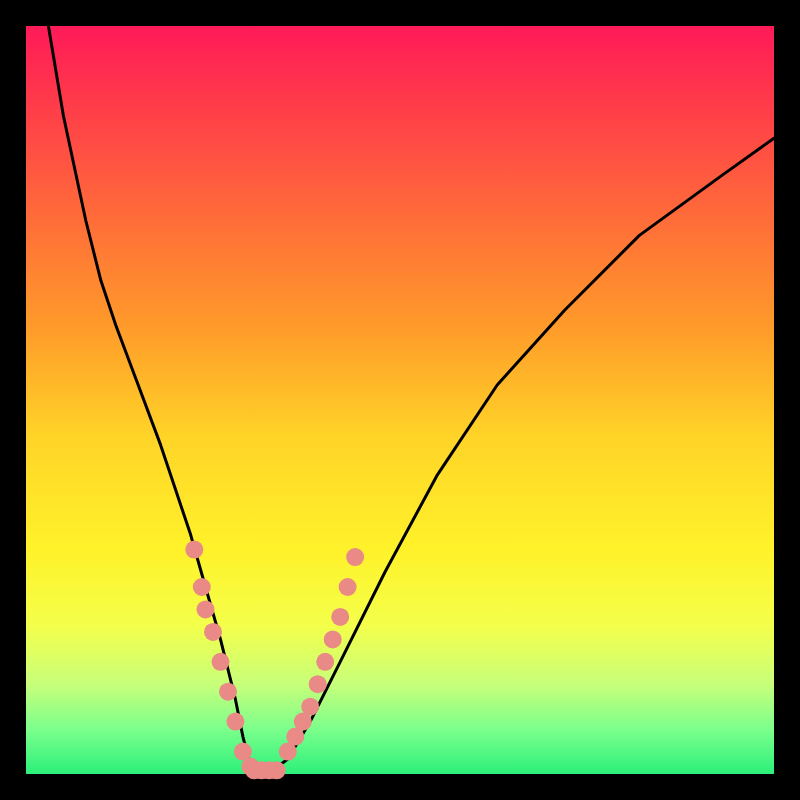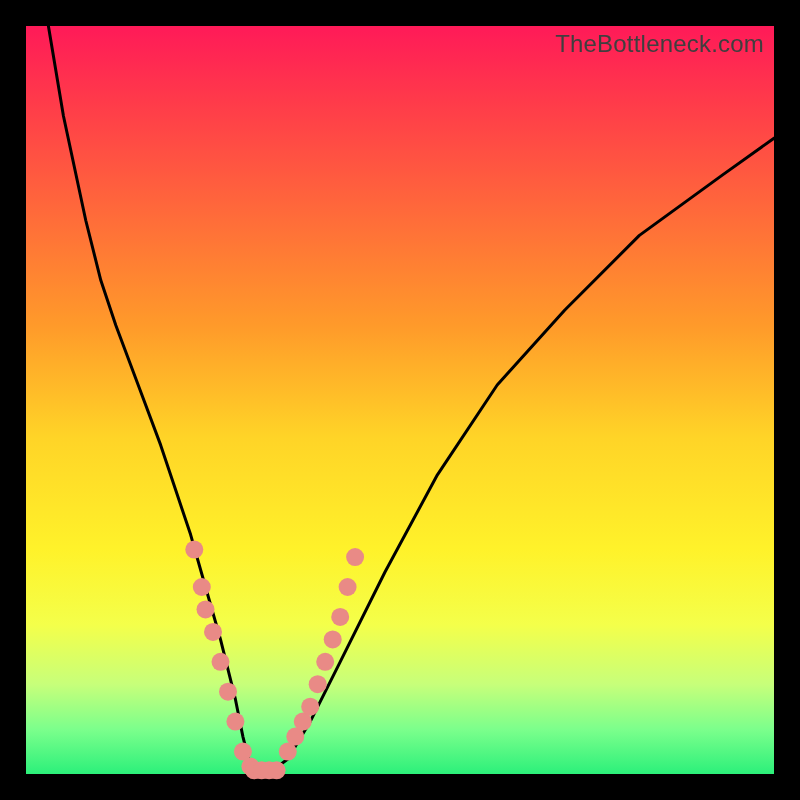--- a/index.html
+++ b/index.html
@@ -53,21 +53,20 @@
     width: 748px;
     height: 748px;
     overflow: visible;
   }
 </style>
 </head>
 <body>
 
 <div class="stage">
   <div class="plot">
-    <div class="watermark">TheBottleneck.com</div>
     <svg class="overlay" viewBox="0 0 748 748" preserveAspectRatio="none">
       <g>
           <path d="M22.4 0.0 L37.4 89.8 L59.8 194.5 L74.8 254.3 L89.8 299.2 L112.2 359.0 L134.6 418.9 L149.6 463.8 L164.6 508.6 L179.5 561.0 L194.5 613.4 L209.4 673.2 L216.9 710.6 L224.4 740.5 L231.9 744.3 L246.8 744.3 L261.8 733.0 L284.2 695.6 L314.2 635.8 L359.0 546.0 L411.4 448.8 L471.2 359.0 L538.6 284.2 L613.4 209.4 L695.6 149.6 L748.0 112.2" fill="none" stroke="#000000" stroke-width="3" stroke-linecap="round" stroke-linejoin="round"></path>
         </g>
       <g>
           <circle cx="168.3" cy="523.6" r="9" fill="#e98a86"></circle>
           <circle cx="175.8" cy="561.0" r="9" fill="#e98a86"></circle>
           <circle cx="179.5" cy="583.4" r="9" fill="#e98a86"></circle>
           <circle cx="187.0" cy="605.9" r="9" fill="#e98a86"></circle>
           <circle cx="194.5" cy="635.8" r="9" fill="#e98a86"></circle>

